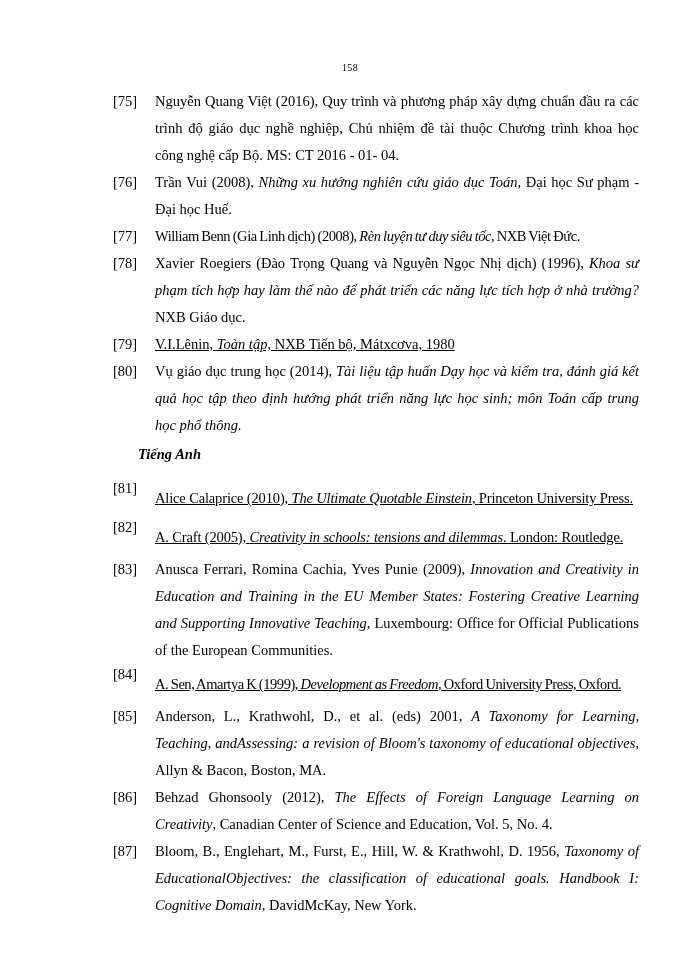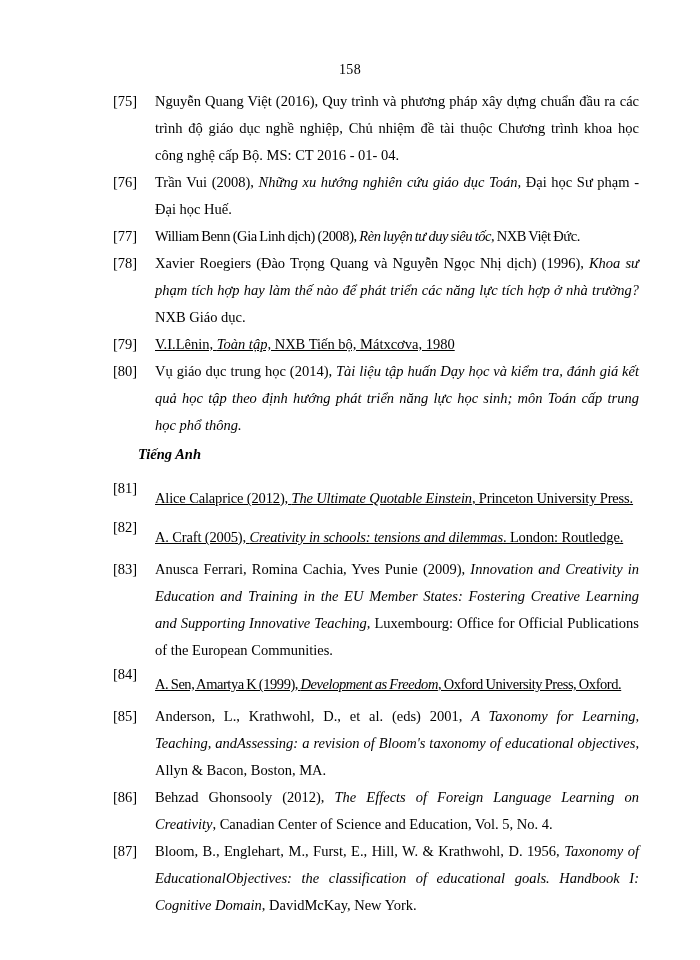--- a/index.html
+++ b/index.html
@@ -19,21 +19,21 @@
     width: 700px;
     height: 960px;
     background: #ffffff;
   }
   .page-number {
     position: absolute;
     top: 62px;
     left: 0;
     width: 700px;
     text-align: center;
-    font-size: 14px;
+    font-size: 10px;
     letter-spacing: 0.3px;
   }
   .refs {
     position: absolute;
     top: 88px;
     left: 113px;
     width: 526px;
   }
   .entry {
     display: flex;
@@ -120,21 +120,21 @@
         <div class="tag">[79]</div>
         <div class="body-text nojust"><span>V.I.Lênin, </span><i>Toàn tập,</i><span>  NXB Tiến bộ, Mátxcơva, 1980</span></div>
       </div>
       <div class="entry">
         <div class="tag">[80]</div>
         <div class="body-text"><span>Vụ giáo dục trung học (2014), </span><i>Tài liệu tập huấn Dạy học và kiểm tra, đánh giá kết quả học tập theo định hướng phát triển năng lực học sinh; môn Toán cấp trung học phổ thông.</i></div>
       </div>
       <div class="section-heading">Tiếng Anh</div>
       <div class="entry raised">
         <div class="tag">[81]</div>
-        <div class="body-text condensed-lite nojust"><span>Alice Calaprice (2012), </span><i>The Ultimate Quotable Einstein</i><span>, Princeton University Press.</span></div>
+        <div class="body-text condensed-lite nojust"><span>Alice Calaprice (2010), </span><i>The Ultimate Quotable Einstein</i><span>, Princeton University Press.</span></div>
       </div>
       <div class="entry raised">
         <div class="tag">[82]</div>
         <div class="body-text condensed-lite nojust"><span>A. Craft (2005), </span><i>Creativity in schools: tensions and dilemmas</i><span>. London: Routledge.</span></div>
       </div>
       <div class="entry">
         <div class="tag">[83]</div>
         <div class="body-text"><span>Anusca Ferrari, Romina Cachia, Yves Punie (2009), </span><i>Innovation and Creativity in Education and Training in the EU Member States: Fostering Creative Learning and Supporting Innovative Teaching,</i><span> Luxembourg: Office for Official Publications of the European Communities.</span></div>
       </div>
       <div class="entry raised">

